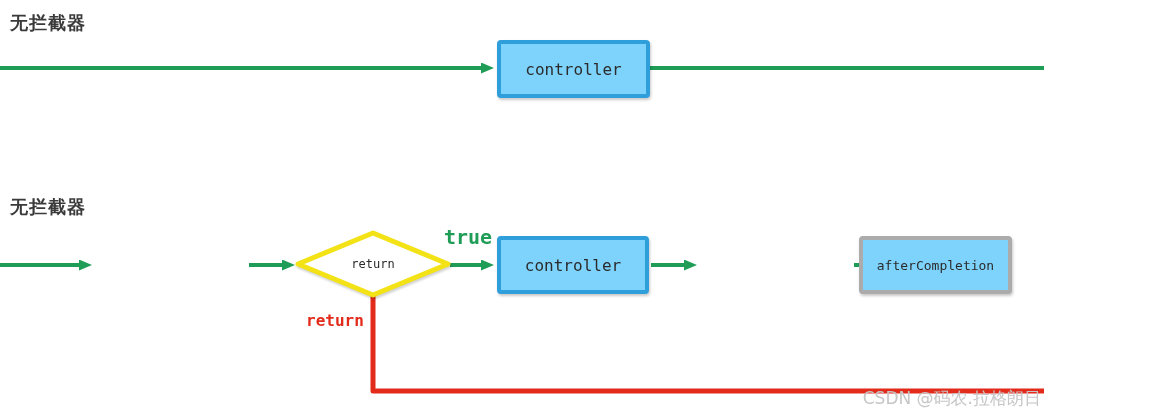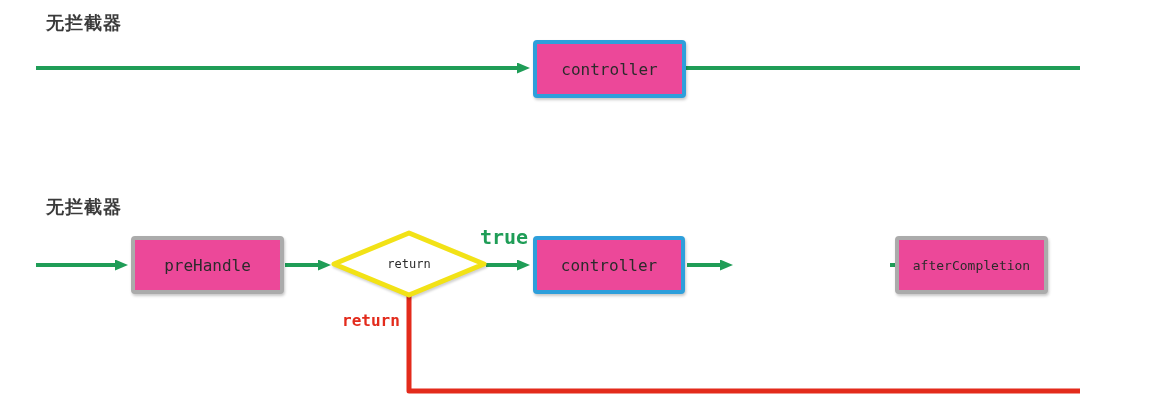--- a/index.html
+++ b/index.html
@@ -12,39 +12,38 @@
     --c-box-text:#2b2b2b;
     --c-watermark-gray:#c6c6c6;
   }
   html,body{margin:0;padding:0;background:#fff;}
   .canvas{
     position:relative;
     width:1044px;height:414px;
     background:#ffffff;
     overflow:hidden;
     font-family:"DejaVu Sans",sans-serif;
-    margin-left:36px;
   }
   .arrows-layer{position:absolute;left:0;top:0;z-index:1;}
   .stroke-green{stroke:var(--c-arrow-green);stroke-width:4;fill:none;}
   .stroke-red{stroke:var(--c-false-red);stroke-width:5;fill:none;stroke-linejoin:round;}
   .fill-green{fill:var(--c-arrow-green);}
   .fill-red{fill:var(--c-false-red);}
   .diamond-shape{
     fill:#ffffff;
     stroke:var(--c-decision-yellow);
     stroke-width:5;
     stroke-linejoin:round;
     filter:drop-shadow(1px 2px 1px rgba(0,0,0,0.18));
   }
   .box{
     position:absolute;z-index:2;
     box-sizing:border-box;
     display:flex;align-items:center;justify-content:center;
-    background:#ec4899;
+    background:#7dd3fc;
     border:4px solid var(--c-box-gray);
     border-radius:4px;
     box-shadow:1px 2px 3px rgba(0,0,0,0.22);
     font-family:"DejaVu Sans Mono","Liberation Mono",monospace;
     font-size:16px;color:var(--c-box-text);
     white-space:nowrap;
   }
   .box-blue{border-color:var(--c-controller-blue);}
   .box-small-text{font-size:13px;}
   .section-label{
@@ -103,22 +102,22 @@
     <path d="M373,295 L373,391 L1081,391 L1081,279" class="stroke-red" marker-end="url(#arrow-red)"></path>
 
     <polygon points="298,264 373,233 448,264 373,295" class="diamond-shape"></polygon>
   </svg>
 
   <div class="section-label" style="left:10px;top:11px;">无拦截器</div>
   <div class="section-label" style="left:10px;top:195px;">无拦截器</div>
 
   <div class="box box-blue" style="left:497px;top:40px;width:153px;height:58px;">controller</div>
 
-  <div class="box" style="left:95px;top:236px;width:153px;height:58px;">preHandle</div>
   <div class="box box-blue" style="left:497px;top:236px;width:152px;height:58px;">controller</div>
   <div class="box box-small-text" style="left:859px;top:236px;width:153px;height:58px;">afterCompletion</div>
 
   <div class="diamond-label">return</div>
   <div class="cond-label true-label" style="left:444px;top:225px;">true</div>
   <div class="cond-label false-label" style="left:306px;top:311px;">return</div>
 
+  <div class="watermark">CSDN @码农.拉格朗日</div>
 
 </div>
 
 </body></html>

